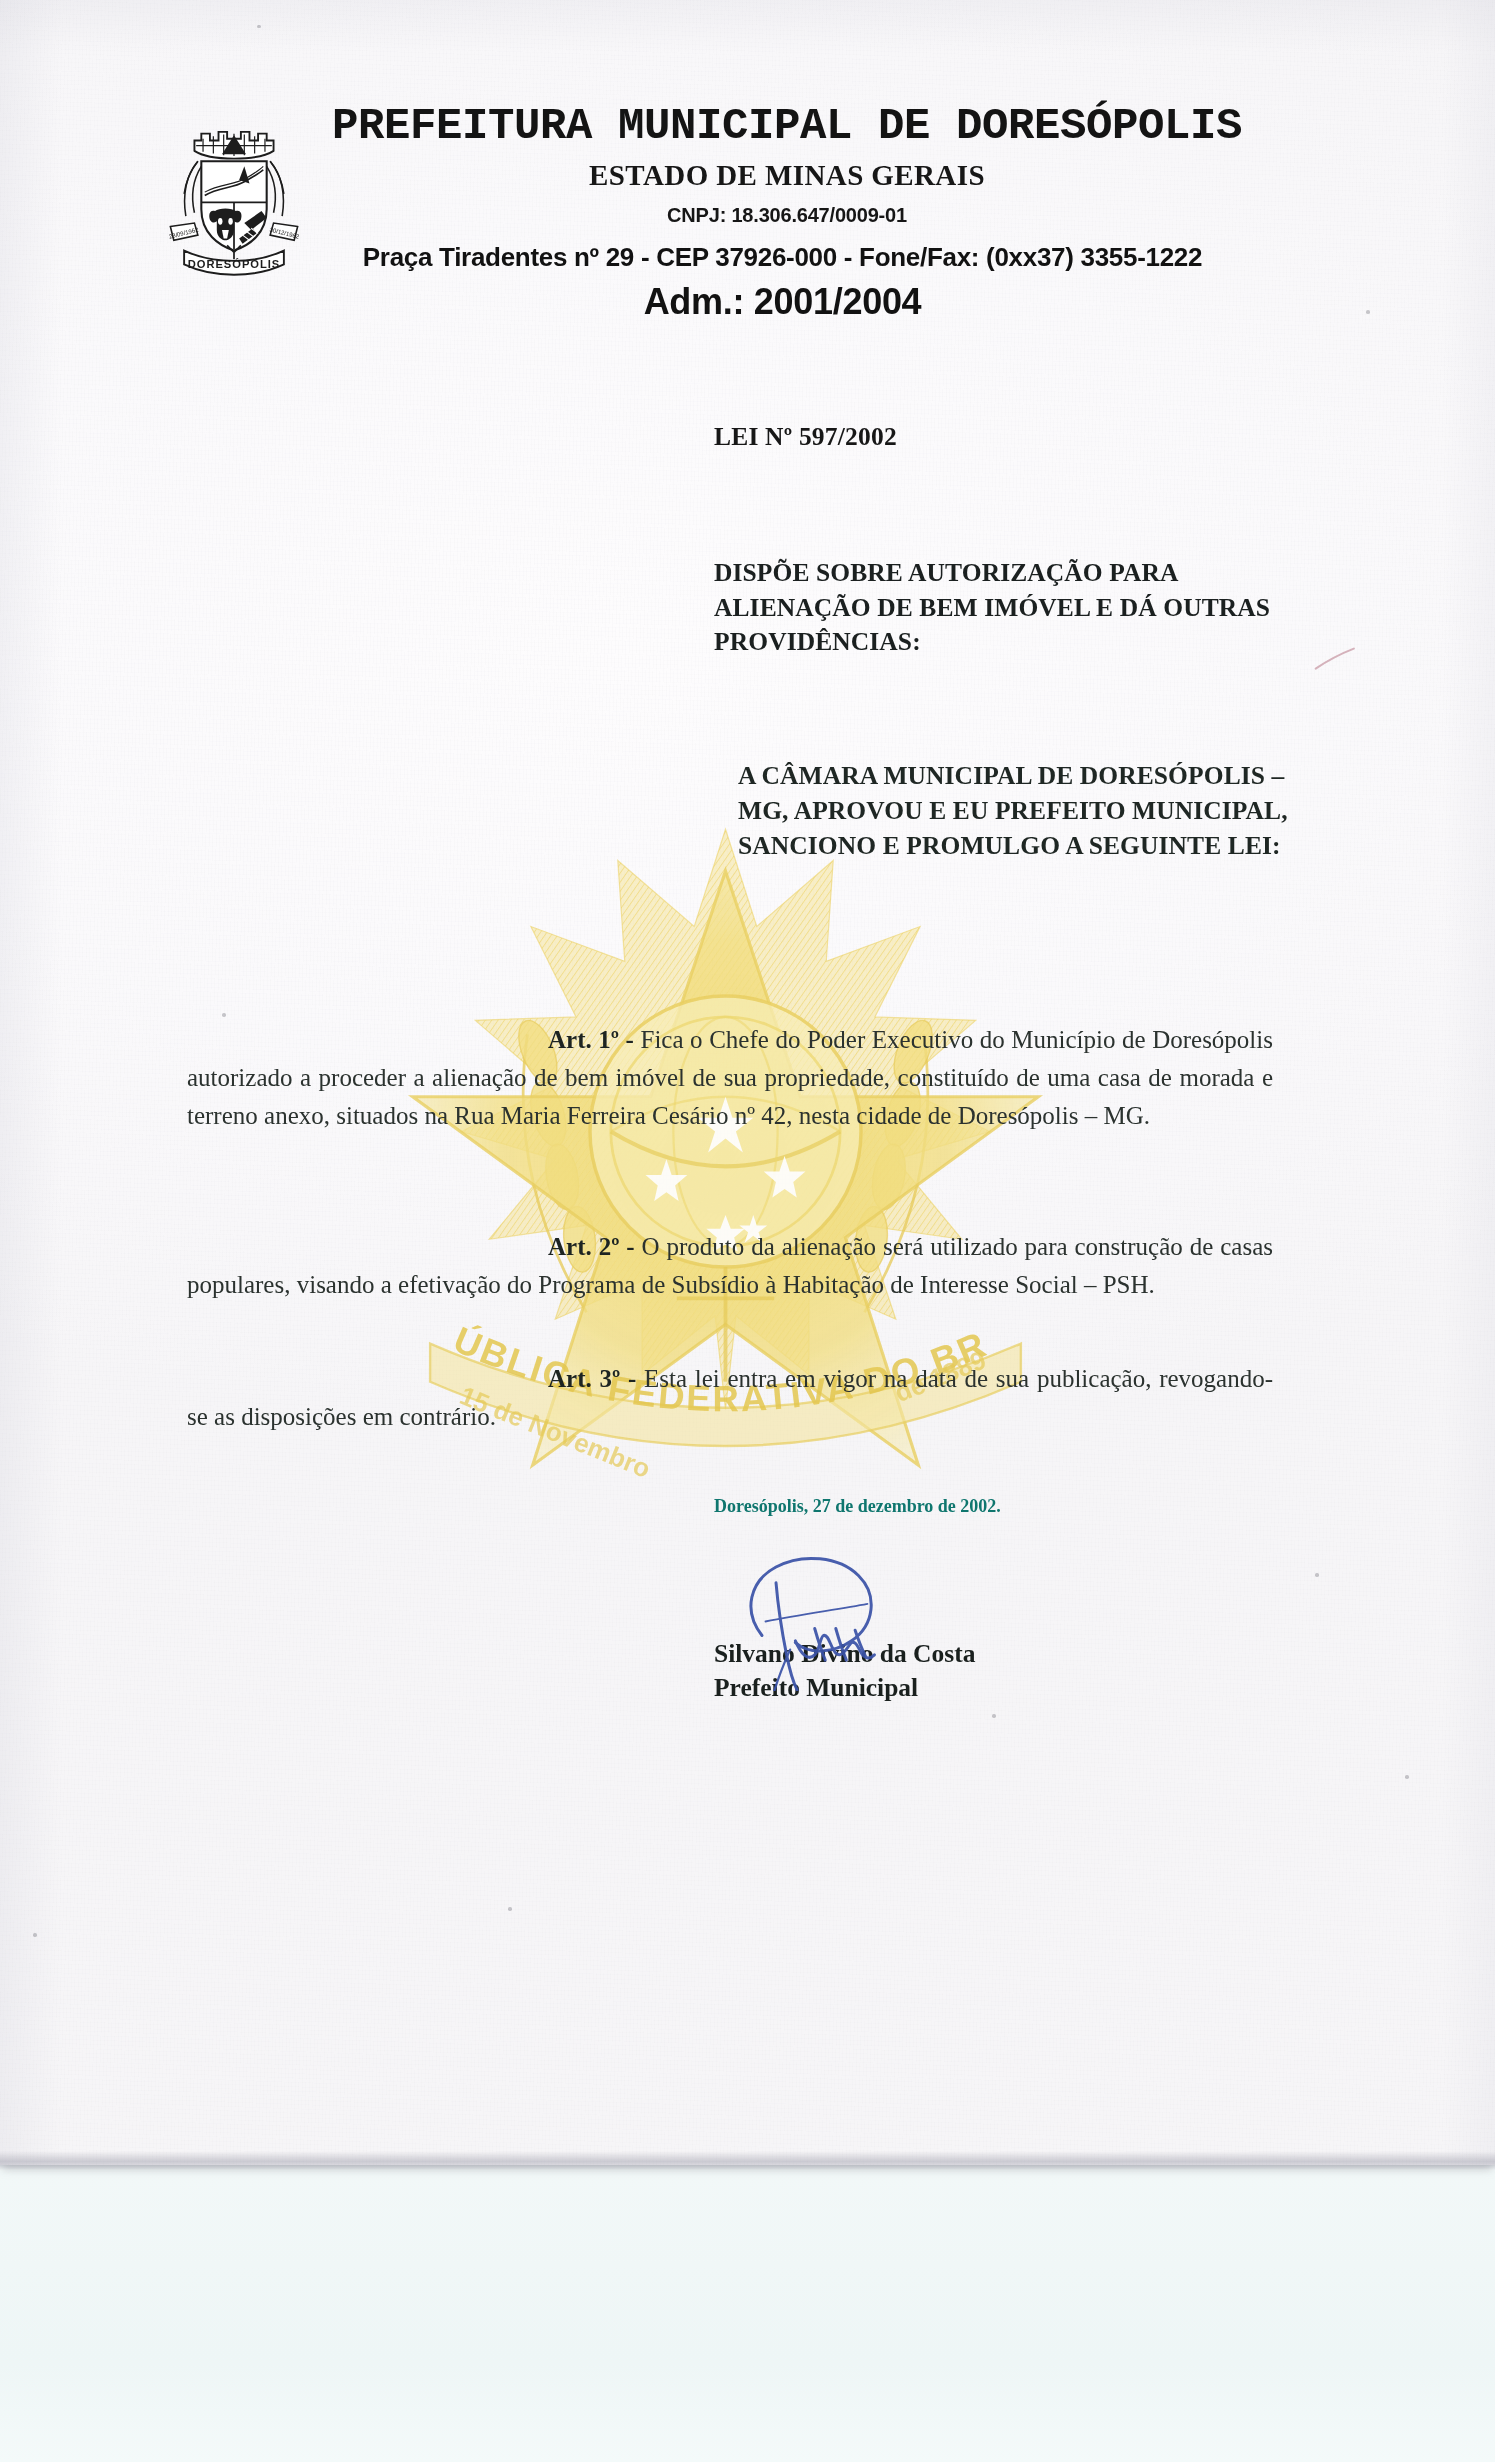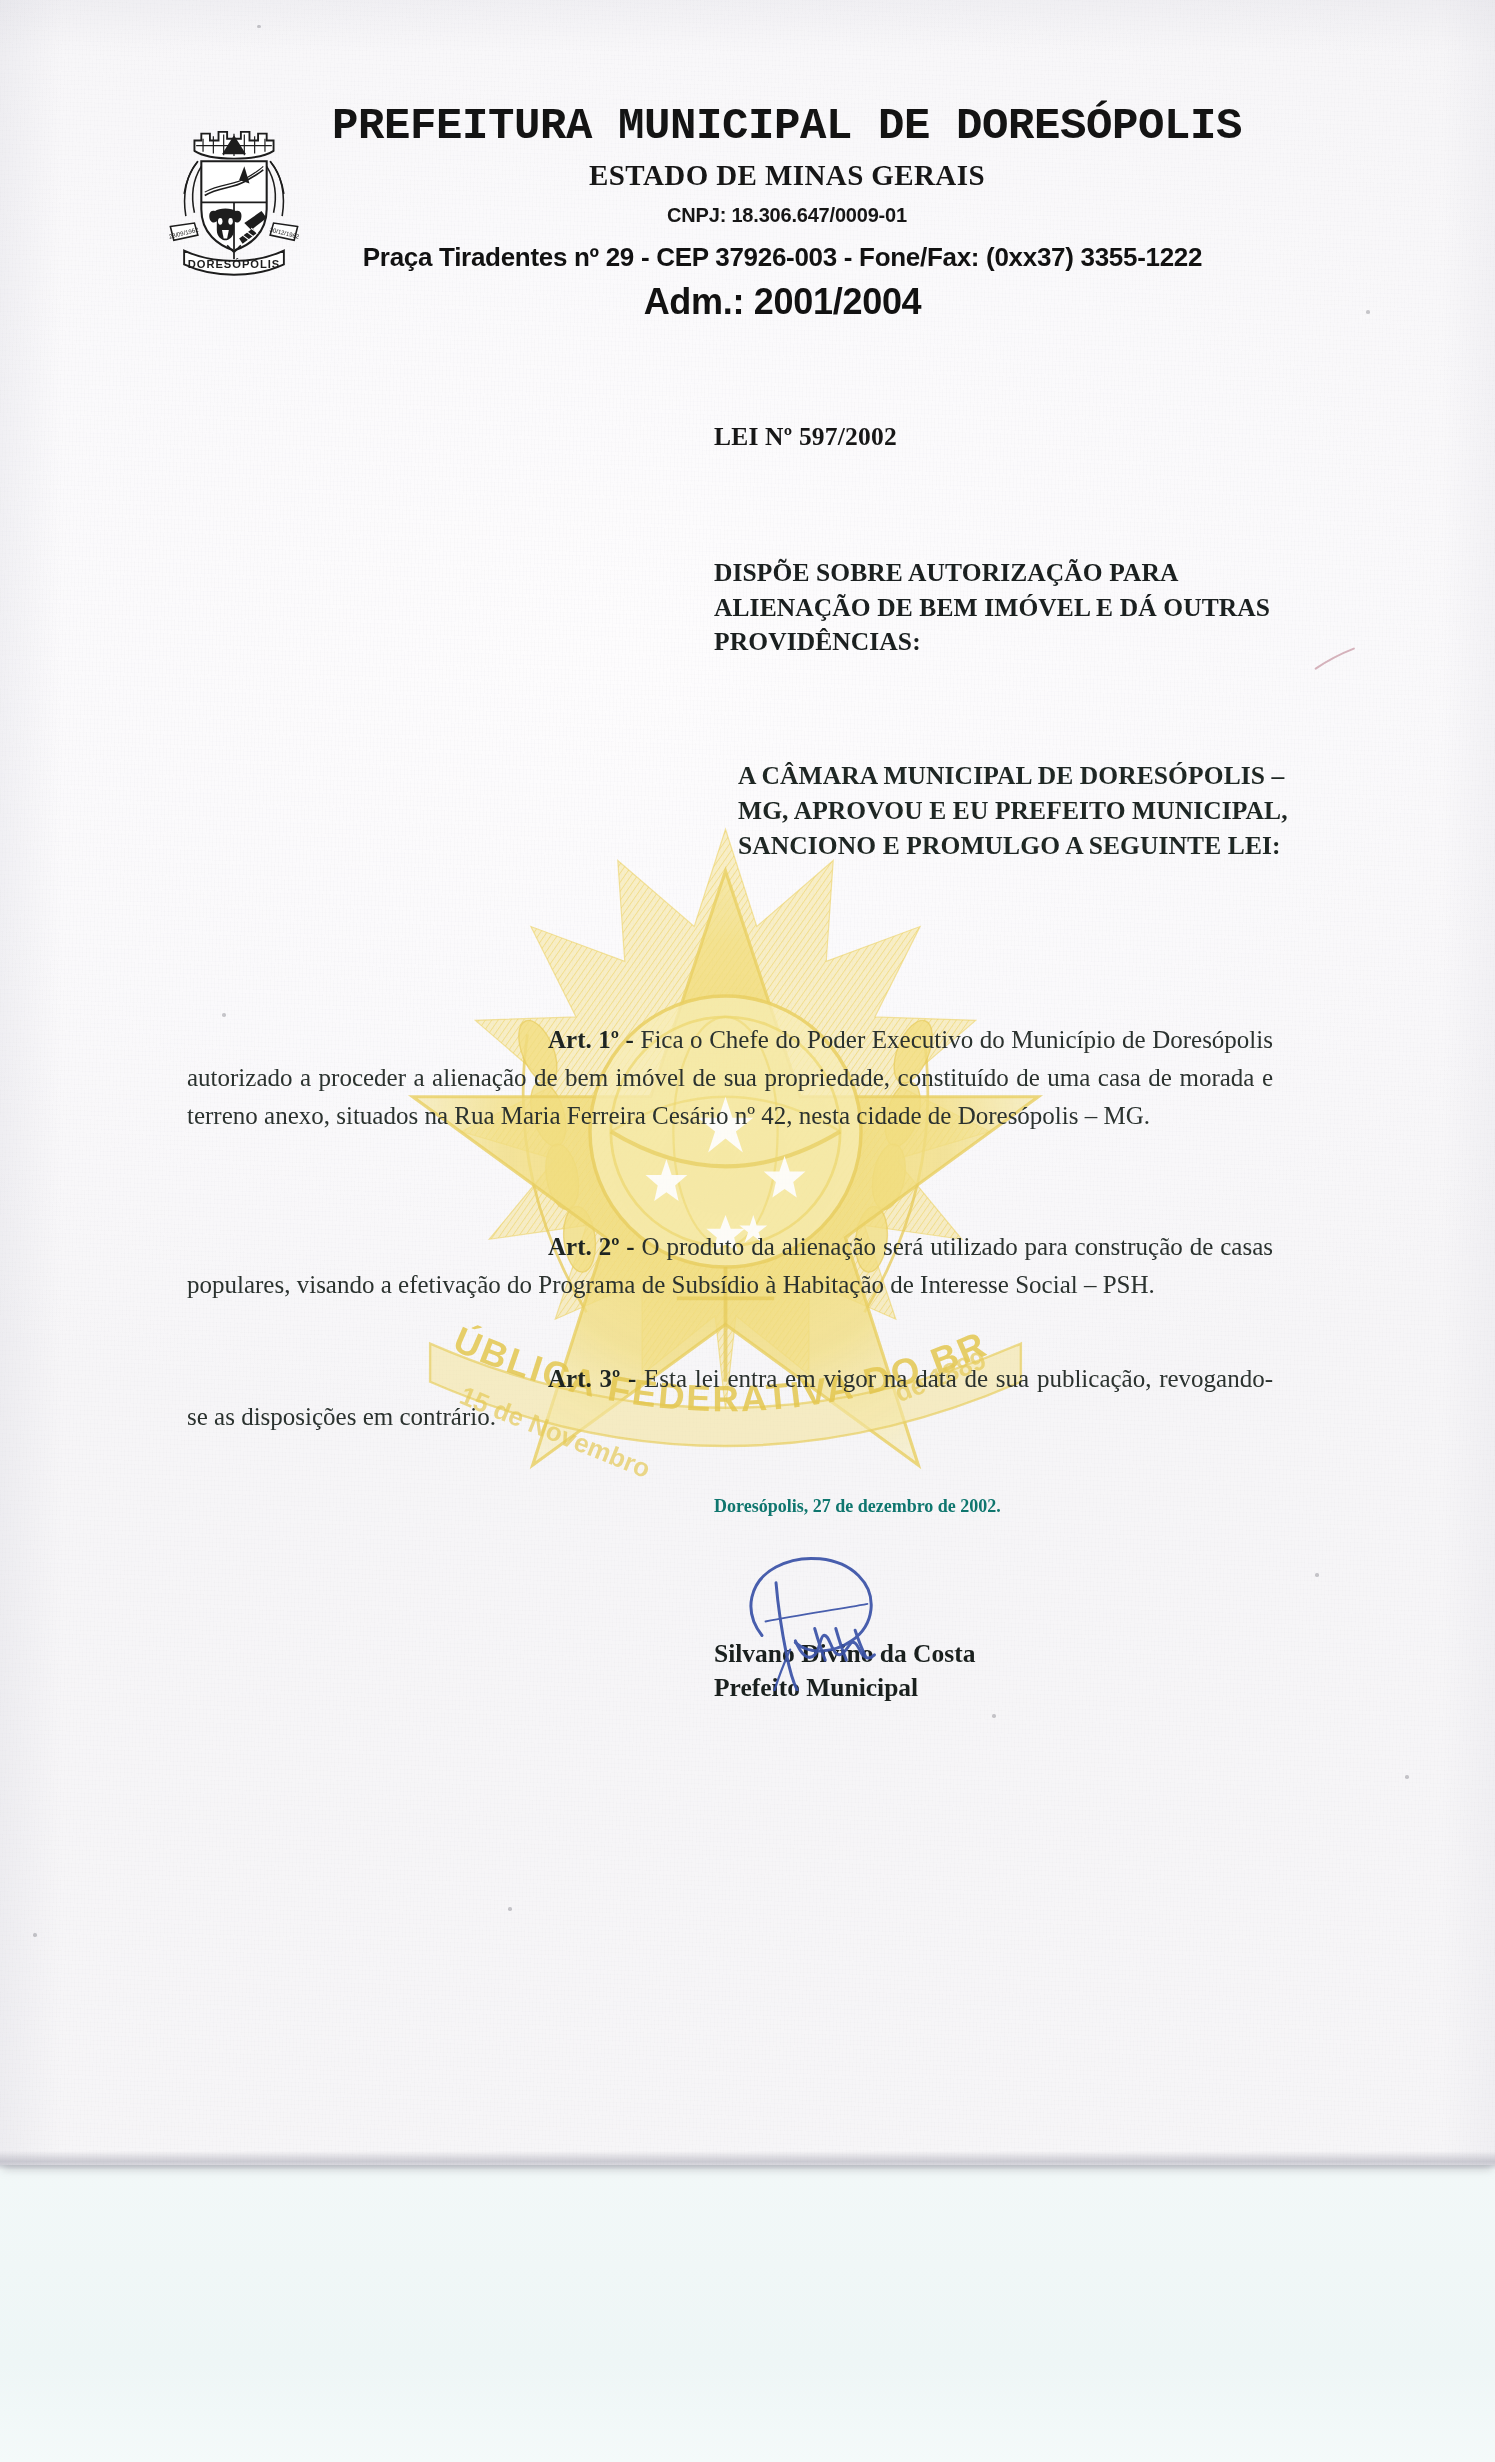--- a/index.html
+++ b/index.html
@@ -419,21 +419,21 @@
         </g>
         <text x="100" y="180" text-anchor="middle" font-family="&quot;Liberation Sans&quot;, sans-serif" font-size="13" font-weight="bold" letter-spacing="1.1" fill="#1d1d1d">DORESÓPOLIS</text>
         <text x="42" y="142" text-anchor="middle" font-family="&quot;Liberation Sans&quot;, sans-serif" font-size="7" fill="#1d1d1d" transform="rotate(-14 42 142)">23/09/1962</text>
         <text x="158" y="142" text-anchor="middle" font-family="&quot;Liberation Sans&quot;, sans-serif" font-size="7" fill="#1d1d1d" transform="rotate(14 158 142)">30/12/1962</text>
       </svg>
     </div>
 
     <div class="hdr-title">PREFEITURA MUNICIPAL DE DORESÓPOLIS</div>
     <div class="hdr-state">ESTADO DE MINAS GERAIS</div>
     <div class="hdr-cnpj">CNPJ: 18.306.647/0009-01</div>
-    <div class="hdr-address">Praça Tiradentes nº 29 - CEP 37926-003 - Fone/Fax: (0xx37) 3355-1222</div>
+    <div class="hdr-address">Praça Tiradentes nº 29 - CEP 37926-000 - Fone/Fax: (0xx37) 3355-1222</div>
     <div class="hdr-adm">Adm.: 2001/2004</div>
   </div>
 
   <div id="lei-numero">LEI Nº 597/2002</div>
 
   <div id="ementa">DISPÕE SOBRE AUTORIZAÇÃO PARA ALIENAÇÃO DE BEM IMÓVEL E DÁ OUTRAS PROVIDÊNCIAS:</div>
 
   <div id="preambulo">A CÂMARA MUNICIPAL DE DORESÓPOLIS – MG, APROVOU E EU PREFEITO MUNICIPAL, SANCIONO E PROMULGO A SEGUINTE LEI:</div>
 
   <p class="artigo" id="art1"><span class="rotulo">Art. 1º -</span><span> Fica o Chefe do Poder Executivo do Município de Doresópolis autorizado a proceder a alienação de bem imóvel de sua propriedade, constituído de uma casa de morada e terreno anexo, situados na Rua Maria Ferreira Cesário nº 42, nesta cidade de Doresópolis – MG.</span></p>

